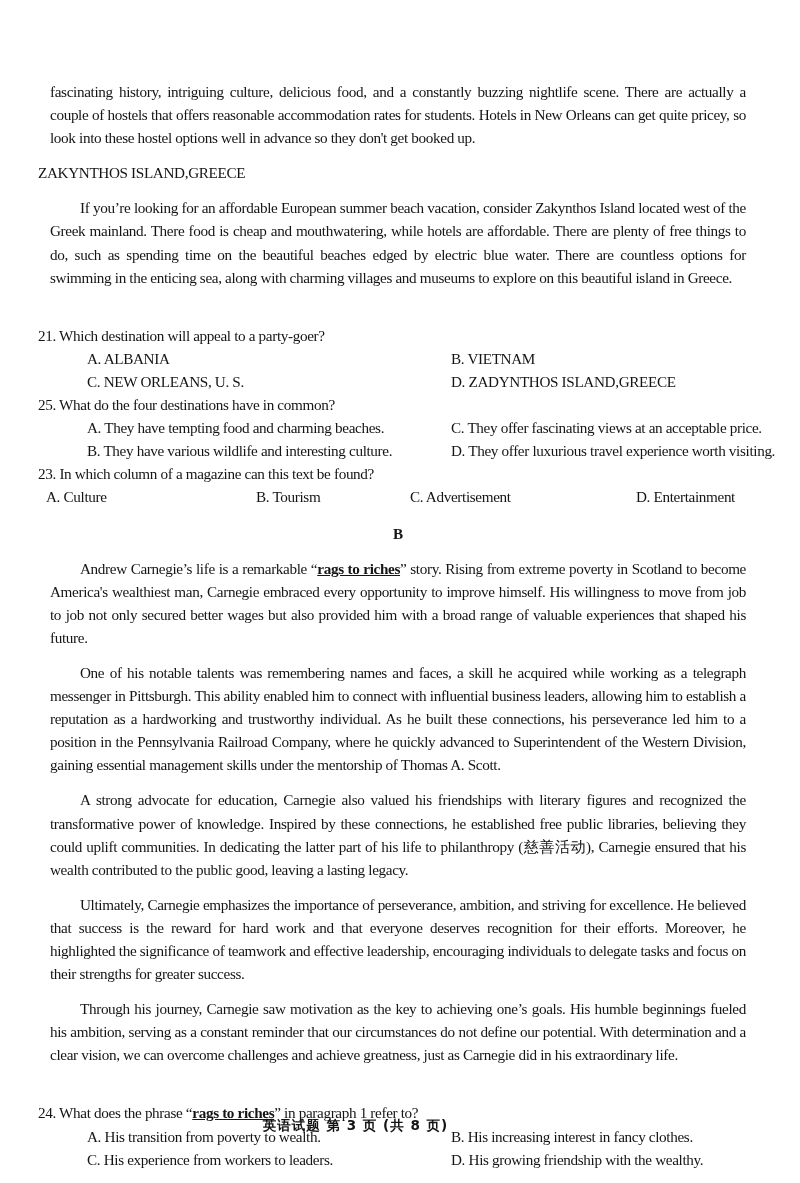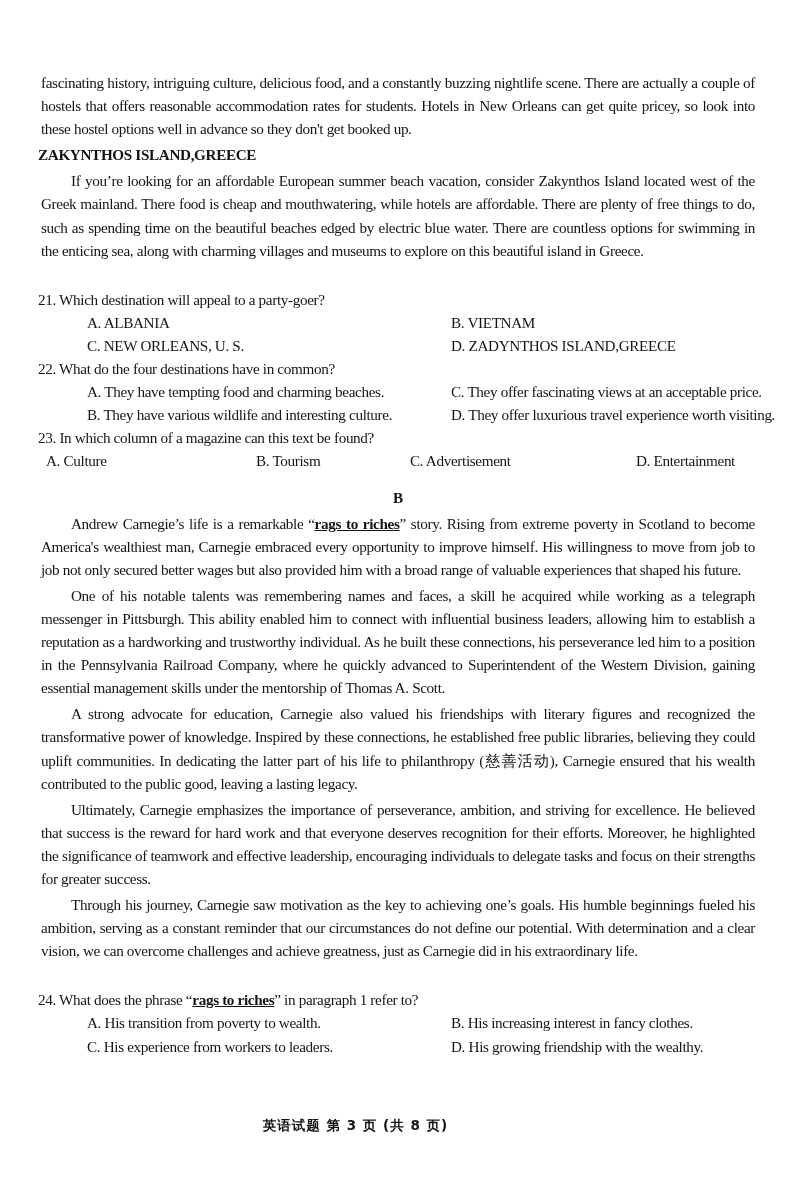--- a/index.html
+++ b/index.html
@@ -4,23 +4,23 @@
 <style>
   html, body { margin: 0; padding: 0; background: #ffffff; }
   body {
     width: 800px; height: 1183px; position: relative; overflow: hidden;
     font-family: "Liberation Serif", "DejaVu Serif", serif;
     color: #141414;
     font-size: 15.2px;
     letter-spacing: -0.35px;
   }
   .page { position: absolute; left: 38px; top: 68px; width: 720px; }
-  .p { line-height: 23.1px; text-align: justify; margin: 3px; }
+  .p { line-height: 23.1px; text-align: justify; margin: 12px; }
   .indent { text-indent: 30px; }
-  .heading { font-weight: bold; line-height: 23.1px; margin: 0; }
+  .heading { font-weight: normal; line-height: 23.1px; margin: 0; }
   .blank { height: 23px; }
   .q { line-height: 23.1px; margin: 0; }
   .opts2 { display: grid; grid-template-columns: 364px 356px; line-height: 23.1px; padding-left: 8px; margin-left: 41px; }
   .opts4 { display: grid; grid-template-columns: 210px 154px 226px 130px; line-height: 23.1px; padding-left: 8px; }
   .sec { text-align: center; font-weight: bold; line-height: 23.1px; margin: 13px 0 0 0; }
   .u { font-weight: bold; text-decoration: underline; }
   .footer { position: absolute; top: 1117px; left: 0; width: 711px; text-align: center;
     font-family: "DejaVu Sans", sans-serif; font-size: 13.5px; font-weight: bold; letter-spacing: 1px; }
 </style>
 </head>
@@ -37,21 +37,21 @@
     <p class="q">21. Which destination will appeal to a party-goer?</p>
     <div class="opts2">
       <span>A. ALBANIA</span>
       <span>B. VIETNAM</span>
       <span>C. NEW ORLEANS, U. S.</span>
       <span>D. ZADYNTHOS ISLAND,GREECE</span>
     </div>
   </div>
 
   <div>
-    <p class="q">22. What do the four destinations have in common?</p>
+    <p class="q">25. What do the four destinations have in common?</p>
     <div class="opts2">
       <span>A. They have tempting food and charming beaches.</span>
       <span>C. They offer fascinating views at an acceptable price.</span>
       <span>B. They have various wildlife and interesting culture.</span>
       <span>D. They offer luxurious travel experience worth visiting.</span>
     </div>
   </div>
 
   <div>
     <p class="q">23. In which column of a magazine can this text be found?</p>

